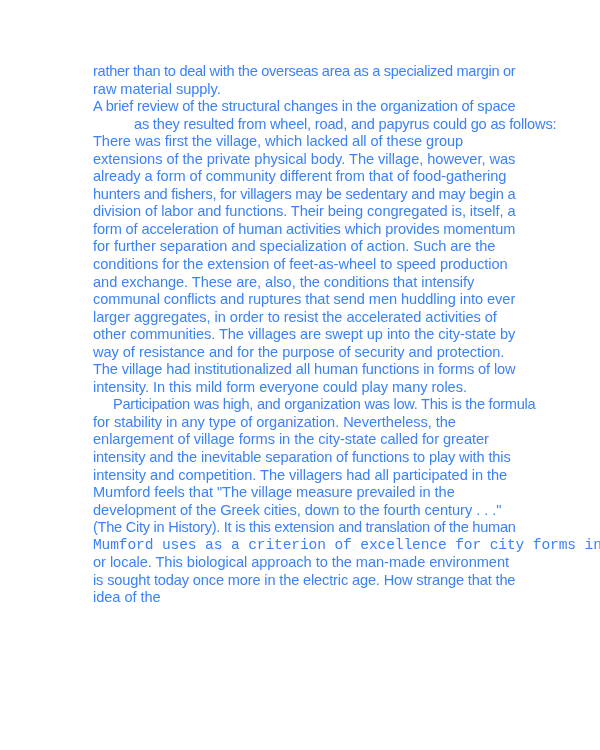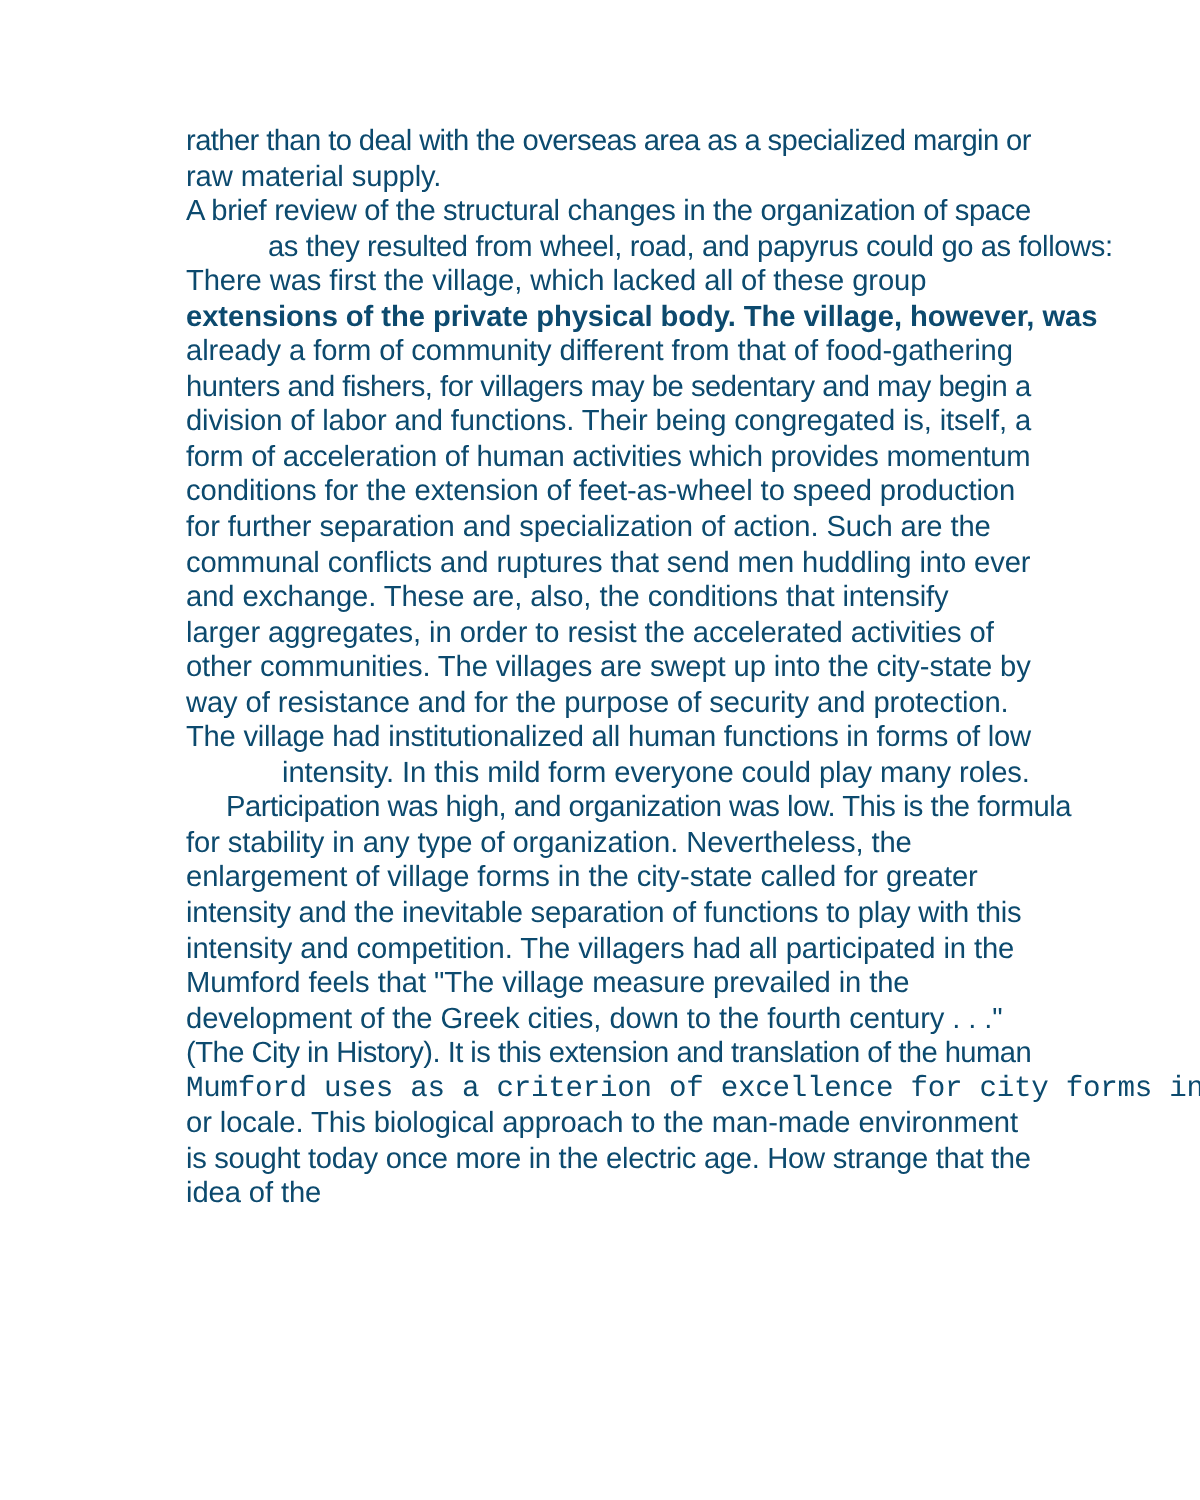--- a/index.html
+++ b/index.html
@@ -17,21 +17,21 @@
       position: absolute;
       left: 93px;
       top: 63px;
       width: 419px;
     }
     .line {
       font-family: "Liberation Sans", sans-serif;
       font-size: 14.6px;
       line-height: 17.55px;
       height: 17.55px;
-      color: #0c4a6e;
+      color: #3b82f6;
       white-space: nowrap;
       text-align: justify;
       text-align-last: justify;
       letter-spacing: -0.05px;
     }
     .line.last {
       text-align-last: left;
     }
   </style>
 </head>
@@ -39,36 +39,36 @@
 
 <div class="page" id="page">
     <div class="paragraph">
       <div class="line" style="white-space: nowrap; text-align-last: left;"><span style="white-space: nowrap; letter-spacing: -0.296875px;">rather than to deal with the overseas area as a specialized margin or</span></div>
       <div class="line last" style="white-space: nowrap;">raw material supply.</div>
     </div>
     <div class="paragraph">
       <div class="line" style="white-space: nowrap; text-align-last: left;"><span style="white-space: nowrap; letter-spacing: -0.167572px;">A brief review of the structural changes in the organization of space</span></div>
       <div class="line" style="white-space: nowrap; text-align-last: left;"><span style="white-space: nowrap; letter-spacing: -0.198228px; margin-left: 41px;">as they resulted from wheel, road, and papyrus could go as follows:</span></div>
       <div class="line" style="white-space: nowrap; text-align-last: left;"><span style="white-space: nowrap;">There was first the village, which lacked all of these group</span></div>
-      <div class="line" style="white-space: nowrap; text-align-last: left;"><span style="white-space: nowrap; letter-spacing: -0.0340909px; font-weight: bold;">extensions of the private physical body. The village, however, was</span></div>
+      <div class="line" style="white-space: nowrap; text-align-last: left;"><span style="white-space: nowrap; letter-spacing: -0.0340909px;">extensions of the private physical body. The village, however, was</span></div>
       <div class="line" style="white-space: nowrap; text-align-last: left;"><span style="white-space: nowrap;">already a form of community different from that of food-gathering</span></div>
       <div class="line" style="white-space: nowrap; text-align-last: left;"><span style="white-space: nowrap; letter-spacing: -0.246502px;">hunters and fishers, for villagers may be sedentary and may begin a</span></div>
       <div class="line" style="white-space: nowrap; text-align-last: left;"><span style="white-space: nowrap; letter-spacing: -0.0680804px;">division of labor and functions. Their being congregated is, itself, a</span></div>
       <div class="line" style="white-space: nowrap; text-align-last: left;"><span style="white-space: nowrap; letter-spacing: -0.133057px;">form of acceleration of human activities which provides momentum</span></div>
+      <div class="line" style="white-space: nowrap; text-align-last: left;"><span style="white-space: nowrap;">for further separation and specialization of action. Such are the</span></div>
       <div class="line" style="white-space: nowrap; text-align-last: left;"><span style="white-space: nowrap;">conditions for the extension of feet-as-wheel to speed production</span></div>
-      <div class="line" style="white-space: nowrap; text-align-last: left;"><span style="white-space: nowrap;">for further separation and specialization of action. Such are the</span></div>
+      <div class="line" style="white-space: nowrap; text-align-last: left;"><span style="white-space: nowrap;">and exchange. These are, also, the conditions that intensify</span></div>
       <div class="line" style="white-space: nowrap; text-align-last: left;"><span style="white-space: nowrap; letter-spacing: -0.0578613px;">communal conflicts and ruptures that send men huddling into ever</span></div>
-      <div class="line" style="white-space: nowrap; text-align-last: left;"><span style="white-space: nowrap;">and exchange. These are, also, the conditions that intensify</span></div>
       <div class="line" style="white-space: nowrap; text-align-last: left;"><span style="white-space: nowrap;">larger aggregates, in order to resist the accelerated activities of</span></div>
       <div class="line" style="white-space: nowrap; text-align-last: left;"><span style="white-space: nowrap; letter-spacing: -0.0606343px;">other communities. The villages are swept up into the city-state by</span></div>
       <div class="line last" style="white-space: nowrap;">way of resistance and for the purpose of security and protection.</div>
     </div>
     <div class="paragraph">
       <div class="line" style="white-space: nowrap; text-align-last: left;"><span style="white-space: nowrap; letter-spacing: -0.120245px;">The village had institutionalized all human functions in forms of low</span></div>
-      <div class="line" style="white-space: nowrap; text-align-last: left;"><span style="white-space: nowrap; margin-left: 48px;">intensity. In this mild form everyone could play many roles.</span></div>
+      <div class="line" style="white-space: nowrap; text-align-last: left;"><span style="white-space: nowrap;">intensity. In this mild form everyone could play many roles.</span></div>
       <div class="line" style="white-space: nowrap; text-align-last: left;"><span style="white-space: nowrap; letter-spacing: -0.257473px; margin-left: 20px;">Participation was high, and organization was low. This is the formula</span></div>
       <div class="line" style="white-space: nowrap; text-align-last: left;"><span style="white-space: nowrap;">for stability in any type of organization. Nevertheless, the</span></div>
       <div class="line" style="white-space: nowrap; text-align-last: left;"><span style="white-space: nowrap;">enlargement of village forms in the city-state called for greater</span></div>
       <div class="line" style="white-space: nowrap; text-align-last: left;"><span style="white-space: nowrap; letter-spacing: -0.129911px;">intensity and the inevitable separation of functions to play with this</span></div>
       <div class="line" style="white-space: nowrap; text-align-last: left;"><span style="white-space: nowrap;">intensity and competition. The villagers had all participated in the</span></div>
       <div class="line" style="white-space: nowrap; text-align-last: left;"><span style="white-space: nowrap;">Mumford feels that "The village measure prevailed in the</span></div>
       <div class="line" style="white-space: nowrap; text-align-last: left;"><span style="white-space: nowrap;">development of the Greek cities, down to the fourth century . . ."</span></div>
       <div class="line" style="white-space: nowrap; text-align-last: left;"><span style="white-space: nowrap; letter-spacing: -0.270399px;">(The City in History). It is this extension and translation of the human</span></div>
       <div class="line" style="white-space: nowrap; text-align-last: left; font-family: Liberation Mono, monospace;"><span style="white-space: nowrap; letter-spacing: -0.133732px;">Mumford uses as a criterion of excellence for city forms in any time</span></div>
       <div class="line" style="white-space: nowrap; text-align-last: left;"><span style="white-space: nowrap;">or locale. This  biological approach to the man-made environment</span></div>

